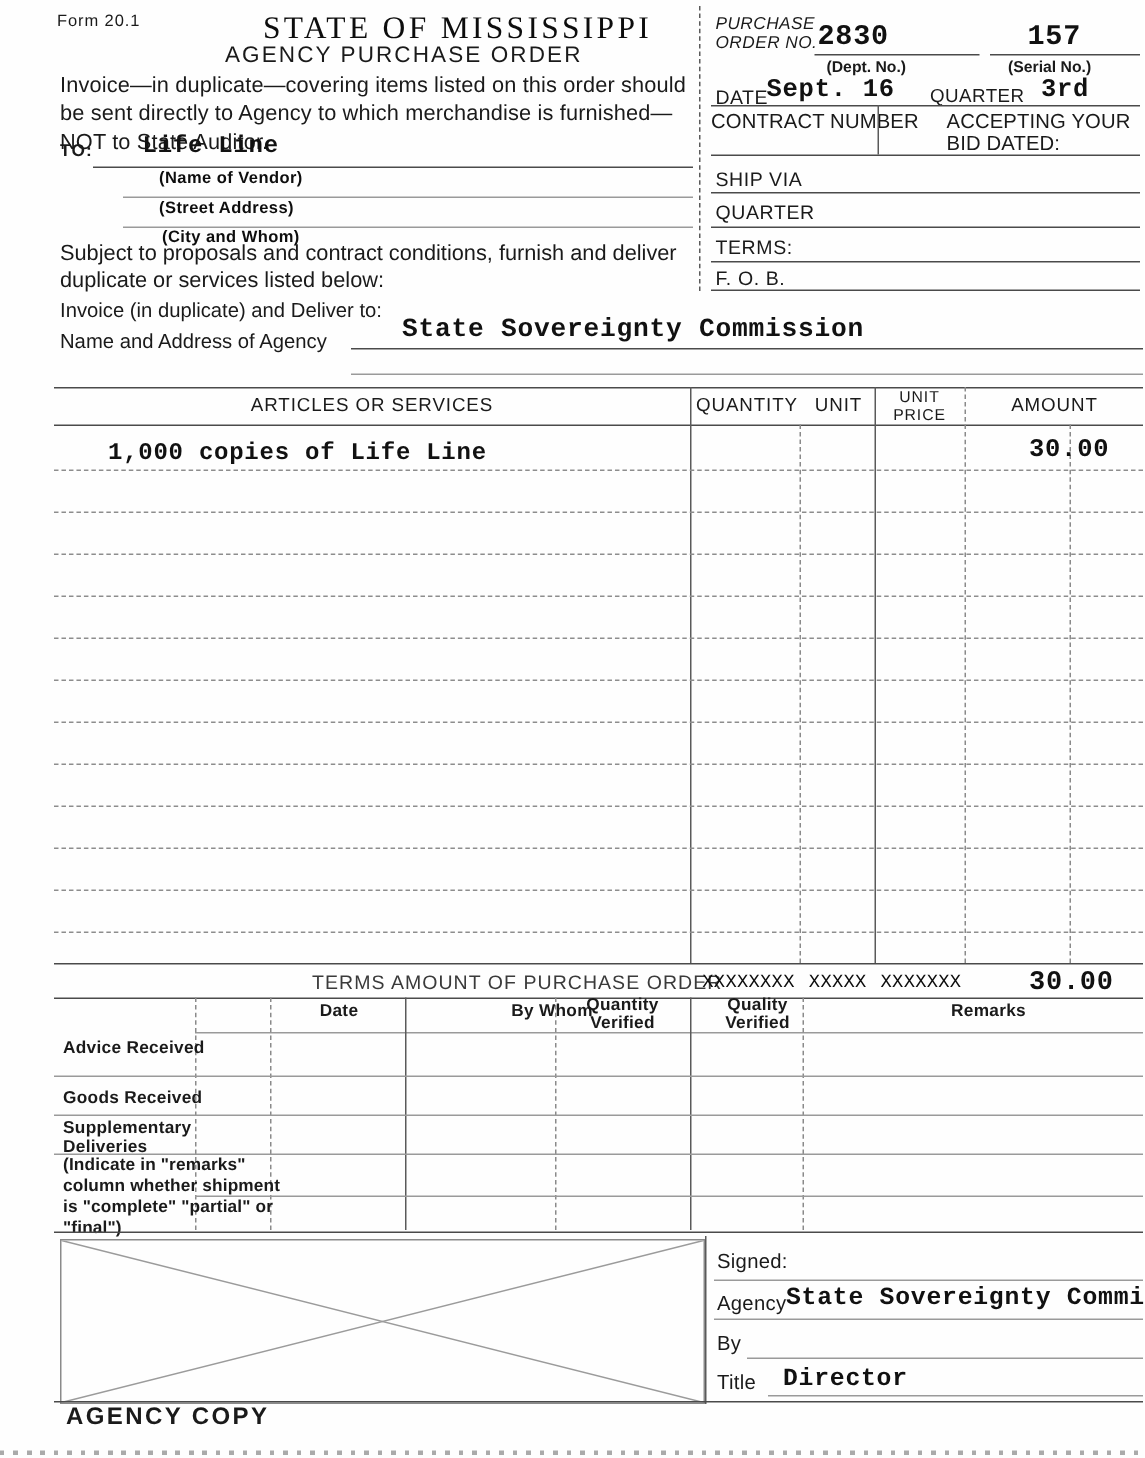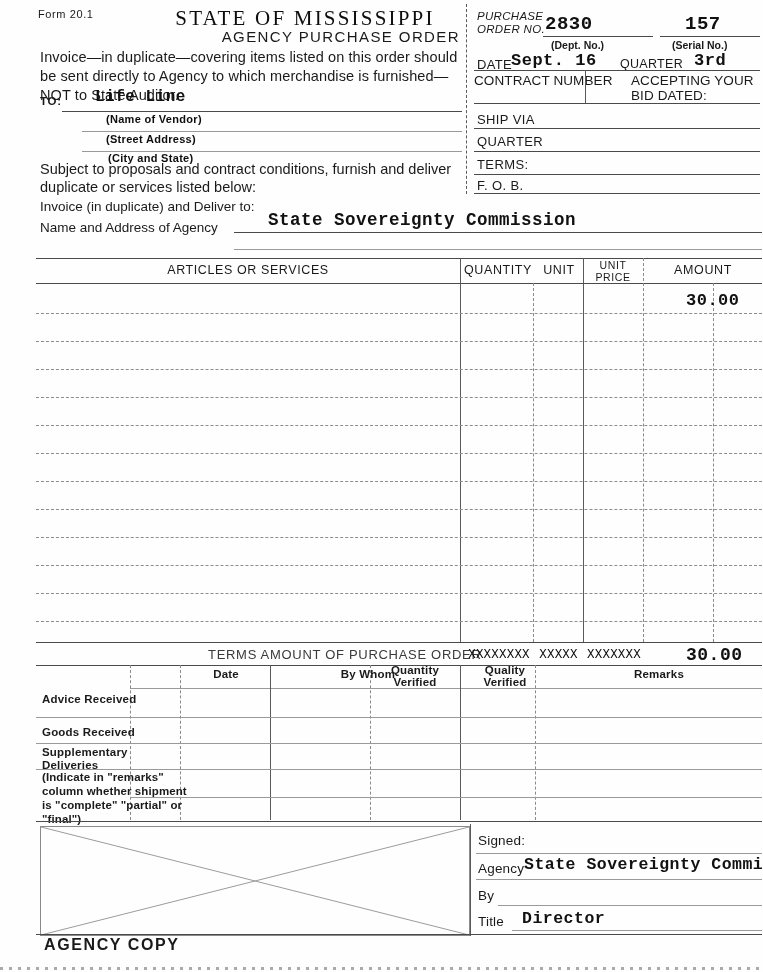--- a/index.html
+++ b/index.html
@@ -19,21 +19,21 @@
   .hr{position:absolute;height:0;border-top:1px solid #4a4a4a;}
   .hr-light{position:absolute;height:0;border-top:1px solid #9a9a9a;}
   .hr-dash{position:absolute;height:0;border-top:1px dashed #8d8d8d;}
   .vr{position:absolute;width:0;border-left:1px solid #5a5a5a;}
   .vr-dash{position:absolute;width:0;border-left:1px dashed #8a8a8a;}
 
   
   .form-no{left:38px;top:8px;font-size:11px;letter-spacing:.6px;}
   .title1{left:150px;top:6px;width:310px;text-align:center;font-family:"Liberation Serif",serif;
           font-size:21px;letter-spacing:2.2px;}
-  .title2{left:150px;top:28px;width:310px;text-align:right;font-size:15px;letter-spacing:1.4px;}
+  .title2{left:150px;top:28px;width:310px;text-align:left;font-size:15px;letter-spacing:1.4px;}
   .blurb{left:40px;top:48px;width:424px;font-size:14.5px;line-height:1.30;letter-spacing:.1px;}
   .to-label{left:40px;top:95px;font-size:11.5px;font-weight:bold;letter-spacing:.8px;}
   .vendor{left:95px;top:88px;font-size:16px;}
   .cap{font-size:11px;font-weight:bold;letter-spacing:.3px;}
   .subject{left:40px;top:160px;width:428px;font-size:14.5px;line-height:1.25;}
 
   
   .po-lbl{left:477px;top:10px;font-size:11.5px;line-height:1.15;letter-spacing:.3px;font-style:italic;}
   .po-num{left:545px;top:13px;font-size:19px;}
   .po-ser{left:685px;top:13px;font-size:19px;}
@@ -92,21 +92,21 @@
 
   <div class="abs to-label prn">TO:</div>
   <div class="abs tw vendor">Life Line</div>
   <div class="hr" style="left:62px;top:111px;width:400px;"></div>
   <div class="abs cap" style="left:106px;top:113px;">(Name of Vendor)</div>
 
   <div class="hr-light" style="left:82px;top:131px;width:380px;"></div>
   <div class="abs cap" style="left:106px;top:133px;">(Street Address)</div>
 
   <div class="hr-light" style="left:82px;top:151px;width:380px;"></div>
-  <div class="abs cap" style="left:108px;top:152px;">(City and State)</div>
+  <div class="abs cap" style="left:108px;top:152px;">(City and Whom)</div>
 
   <div class="abs subject prn">Subject to proposals and contract conditions, furnish and deliver duplicate or services listed below:</div>
 
   <div class="vr" style="left:466px;top:4px;height:190px;border-left-style:dashed;"></div>
 
   <div class="abs po-lbl prn">
     <div>PURCHASE</div>
     <div>ORDER NO.</div>
   </div>
   <div class="abs tw po-num">2830</div>
@@ -170,20 +170,21 @@
   <div class="hr-dash" style="left:36px;top:397px;width:726px;"></div>
   <div class="hr-dash" style="left:36px;top:425px;width:726px;"></div>
   <div class="hr-dash" style="left:36px;top:453px;width:726px;"></div>
   <div class="hr-dash" style="left:36px;top:481px;width:726px;"></div>
   <div class="hr-dash" style="left:36px;top:509px;width:726px;"></div>
   <div class="hr-dash" style="left:36px;top:537px;width:726px;"></div>
   <div class="hr-dash" style="left:36px;top:565px;width:726px;"></div>
   <div class="hr-dash" style="left:36px;top:593px;width:726px;"></div>
   <div class="hr-dash" style="left:36px;top:621px;width:726px;"></div>
 
+  <div class="abs tw item-desc">1,000 copies of Life Line</div>
   <div class="abs tw item-amt">30.00</div>
 
   <div class="abs total-lbl prn faint">TERMS AMOUNT OF PURCHASE ORDER</div>
   <div class="xmark" style="left:465px;width:68px;text-align:center;">XXXXXXXX</div>
   <div class="xmark" style="left:536px;width:45px;text-align:center;">XXXXX</div>
   <div class="xmark" style="left:586px;width:56px;text-align:center;">XXXXXXX</div>
   <div class="abs tw total-amt">30.00</div>
   <div class="hr" style="left:36px;top:665px;width:726px;"></div>
 
   <div class="rh prn" style="left:182px;top:668px;width:88px;">Date</div>

